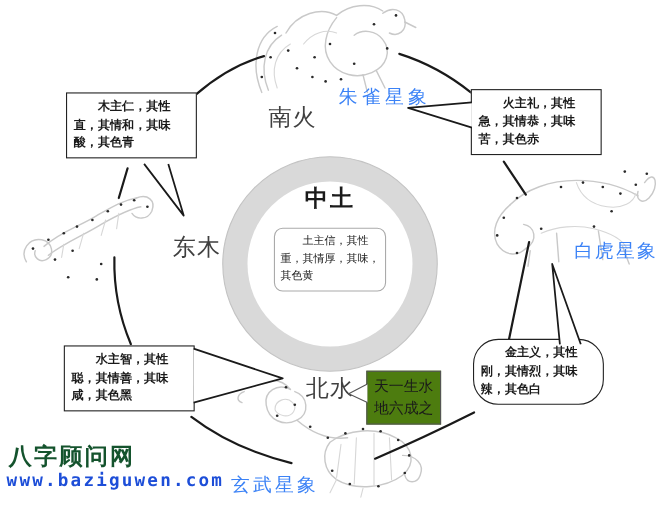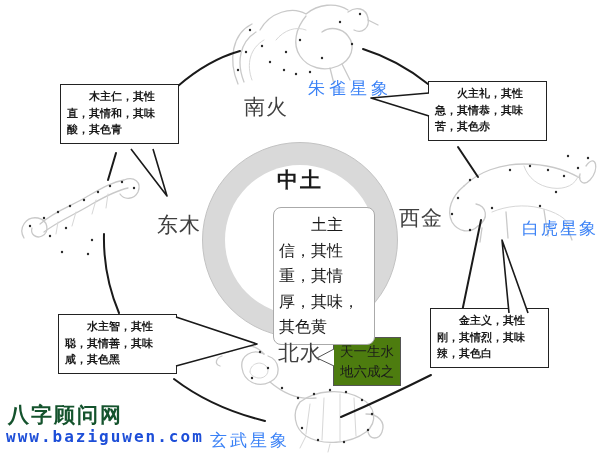--- a/index.html
+++ b/index.html
@@ -12,29 +12,29 @@
   .z1{z-index:1}.z2{z-index:2}.z3{z-index:3}.z4{z-index:4}.z5{z-index:5}
 
   
   .ring-outer{left:202px;top:142px;width:196px;height:196px;border-radius:50%;
     background:#d9d9d9;border:1px solid #c3c3c3;box-sizing:border-box;}
   .ring-inner{left:225px;top:165px;width:150px;height:150px;border-radius:50%;background:#ffffff;}
   .center-title{left:202px;top:166px;width:196px;text-align:center;
     font-weight:bold;font-size:21px;letter-spacing:2px;}
   .center-box{left:249px;top:207px;width:102px;box-sizing:border-box;background:#fff;
     border:1px solid #aaa;border-radius:8px;padding:4px 5px;
-    font-size:16px;line-height:1.6;text-indent:2em;font-weight:500;margin-left:24px;}
+    font-size:10px;line-height:1.6;text-indent:2em;font-weight:500;}
 
   
   .callout{width:119px;box-sizing:border-box;background:#fff;border:1.5px solid #222;
     padding:4px 6px;font-size:11px;line-height:1.5;text-indent:2em;font-weight:600;}
   .box-wood{left:60px;top:84px;}
   .box-fire{left:428px;top:81px;}
   .box-water{left:58px;top:314px;}
-  .box-metal{left:430px;top:308px;}
+  .box-metal{left:430px;top:308px;border-radius:23px;}
 
   .note-box{left:333px;top:337px;width:68px;box-sizing:border-box;background:#4d7c0f;
     border:1px solid #555;padding:4px 5px;font-size:13.5px;line-height:1.45;
     text-align:center;font-weight:500;}
 
   
   .dir{font-weight:normal;font-size:21px;letter-spacing:1px;color:#404040;}
   .dir-south{left:244px;top:93px;}
   .dir-east{left:157px;top:195px;margin-top:16px;}
   .dir-west{left:399px;top:204px;}
@@ -202,21 +202,20 @@
       <path class="tail" d="M509,313 L502,240 L528,313"></path>
       <path class="tail-thin" d="M334,349 L317,358 L334,366"></path>
     </g>
   </svg>
 
   <div class="abs center-title z3">中土</div>
   <div class="abs center-box z3">土主信，其性重，其情厚，其味，其色黄</div>
 
   <div class="abs dir dir-south z3">南火</div>
   <div class="abs dir dir-east z3">东木</div>
-  <div class="abs dir dir-west z3">西金</div>
   <div class="abs dir dir-north z3">北水</div>
 
   <div class="abs const const-bird z3">朱雀星象</div>
   <div class="abs const const-tiger z3">白虎星象</div>
   <div class="abs const const-tortoise z3">玄武星象</div>
 
   <div class="abs wm-name z5" style="color: #14532d;">八字顾问网</div>
   <div class="abs wm-url z5" style="color: #1d4ed8;">www.baziguwen.com</div>
 
 </div>

